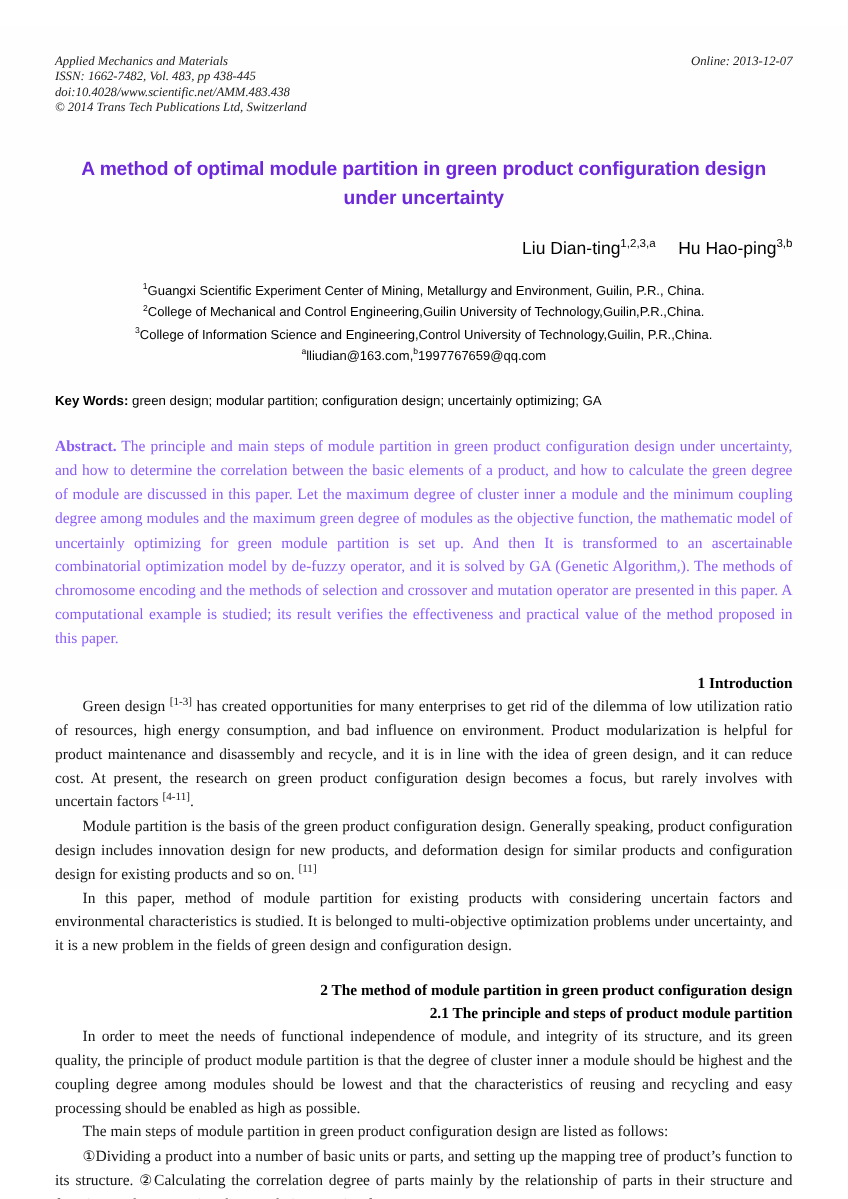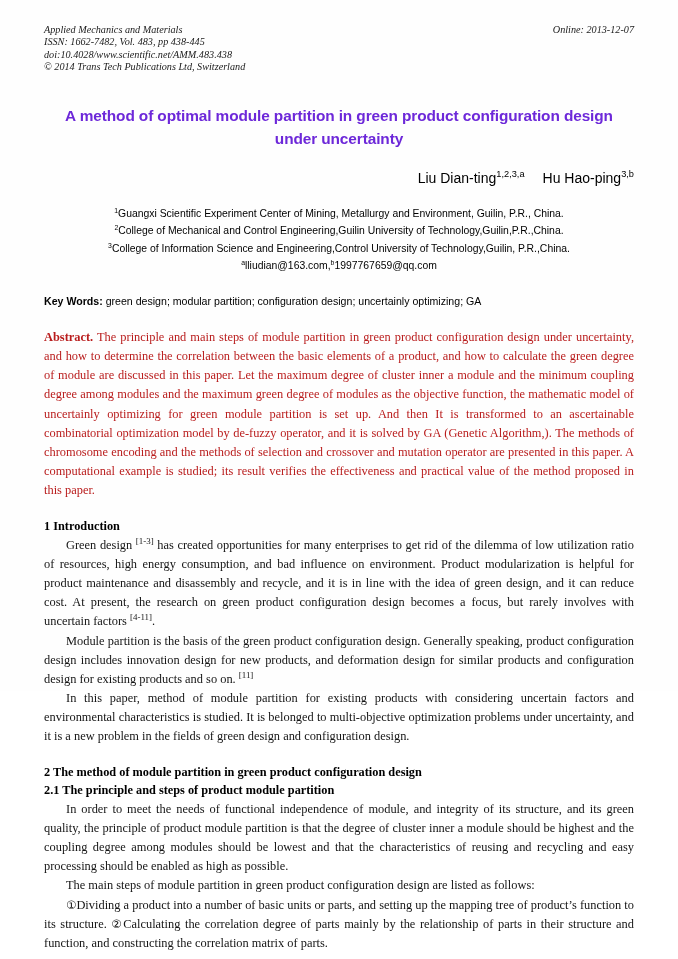--- a/index.html
+++ b/index.html
@@ -15,20 +15,21 @@
     color: #1a1a1a;
     -webkit-font-smoothing: antialiased;
   }
   .page {
     position: relative;
     width: 678px;
     height: 691px;
     background: #fefefe;
     box-sizing: border-box;
     padding: 24px 44px 16px 44px;
+    margin-top: 20px;
   }
 
   
   .journal-header {
     position: relative;
     font-family: "Liberation Serif", serif;
     font-style: italic;
     font-size: 10.2px;
     line-height: 12.4px;
     color: #202020;
@@ -105,32 +106,33 @@
   .keywords .kw-label { font-weight: bold; }
 
   
   .abstract {
     margin-top: 19px;
     font-family: "Liberation Serif", serif;
     font-size: 12.4px;
     line-height: 19.1px;
     text-align: justify;
     text-justify: inter-word;
-    color: #b91c1c;
+    color: #8b5cf6;
   }
   .abstract .ab-label { font-weight: bold; }
 
   
   .section-heading {
     font-family: "Liberation Serif", serif;
     font-weight: bold;
     font-size: 12.3px;
     line-height: 18px;
     margin-top: 17px;
     color: #000;
+    text-align: right;
   }
   .section-heading.sub {
     margin-top: 0;
   }
   p.body-par {
     font-family: "Liberation Serif", serif;
     font-size: 12.4px;
     line-height: 19.1px;
     text-align: justify;
     text-justify: inter-word;

